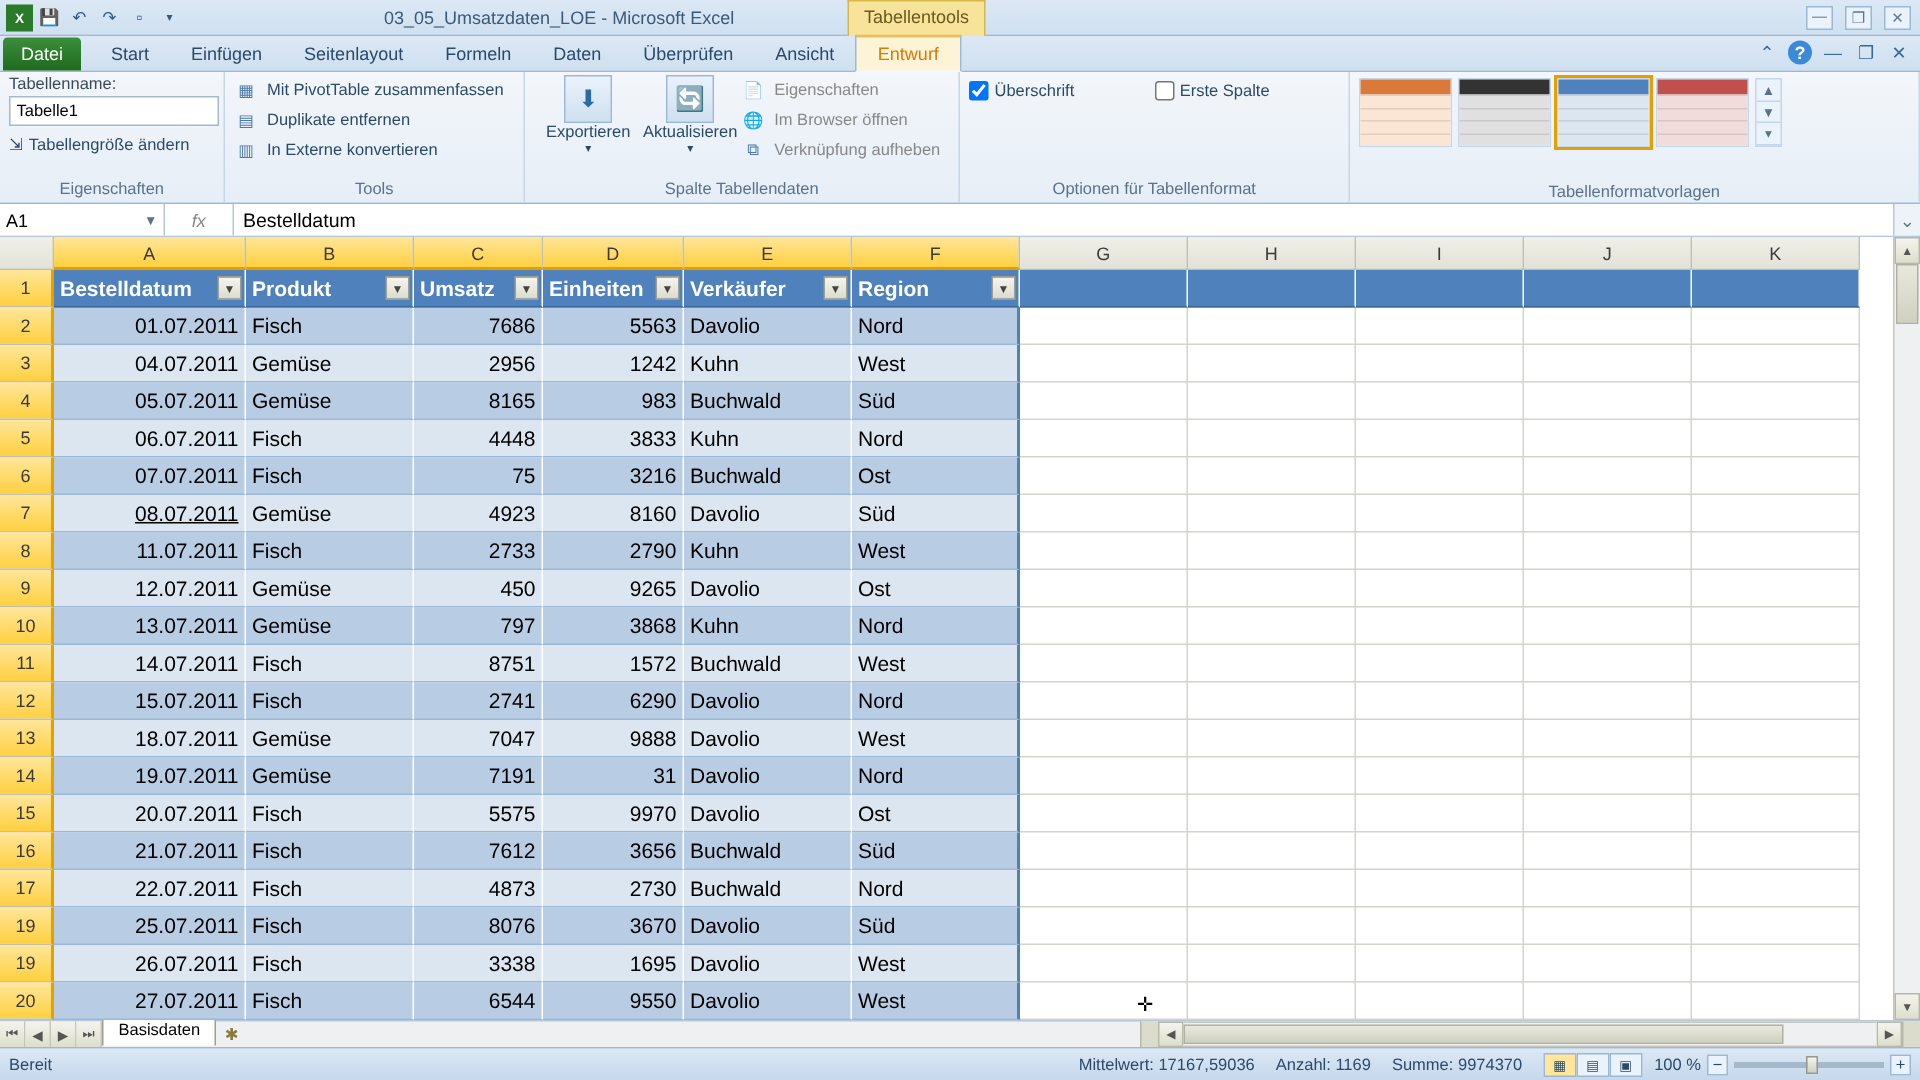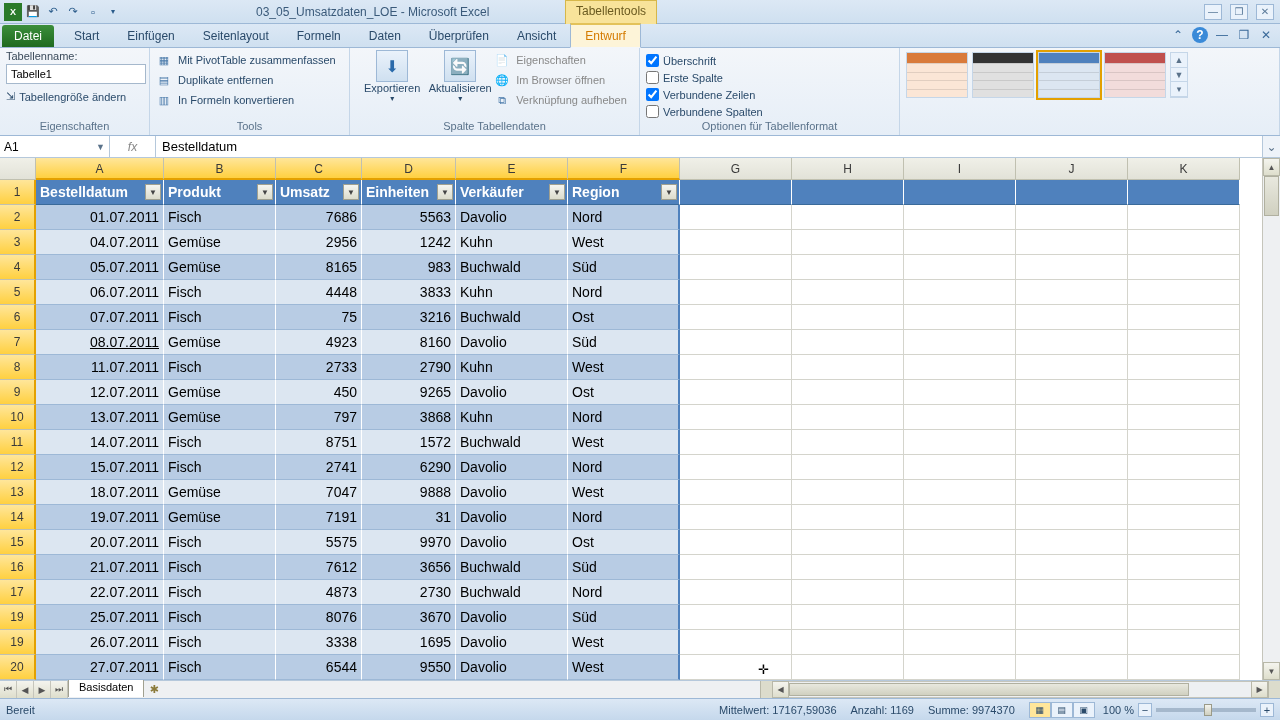--- a/index.html
+++ b/index.html
@@ -33,21 +33,21 @@
   .g1 input { width: 140px; height: 20px; border: 1px solid #a5b8cc; background: #fff; padding: 0 4px; font-size: 11px; margin: 2px 0 6px; }
   .g1 .resize { display: flex; align-items: center; gap: 4px; color: #2a4a6a; font-size: 11px; }
   .g2 { width: 200px; }
   .g2 .item, .g3 .item, .g4 .item { display: flex; align-items: center; gap: 6px; color: #2a4a6a; font-size: 11px; padding: 2px 0; }
   .g2 .icon, .g3 .icon, .g4 .icon { width: 16px; height: 16px; display: flex; align-items: center; justify-content: center; color: #4a7aaa; }
   .g3 { width: 140px; display: flex; flex-direction: column; align-items: center; }
   .g3 .bigbtns { display: flex; gap: 8px; }
   .bigbtn { display: flex; flex-direction: column; align-items: center; width: 60px; color: #2a4a6a; font-size: 11px; }
   .bigbtn .bicon { width: 32px; height: 32px; background: linear-gradient(#eaf2fb,#cfe0f0); border: 1px solid #9db8d6; display: flex; align-items: center; justify-content: center; color: #2a6aaa; font-size: 16px; }
   .g5 { width: 260px; padding-top: 4px; }
-  .g5 .row { display: flex; flex-direction: column; }
+  .g5 .row { display: flex; }
   .g5 label { display: flex; align-items: center; gap: 4px; width: 128px; font-size: 11px; color: #2a4a6a; padding: 2px 0; }
   .g5 input[type=checkbox] { width: 13px; height: 13px; }
   .g6 { flex: 1; padding: 4px 6px 0; }
   .styles { display: flex; gap: 4px; }
   .style-thumb { width: 62px; height: 46px; border: 1px solid #c5d6e8; background: #fff; display: flex; flex-direction: column; }
   .style-thumb .hdr { height: 10px; }
   .style-thumb .rows { flex: 1; display: flex; flex-direction: column; }
   .style-thumb .rows div { flex: 1; border-top: 1px solid rgba(0,0,0,0.1); }
   .styles-more { width: 18px; height: 46px; border: 1px solid #c5d6e8; background: #eaf2fb; display: flex; flex-direction: column; }
   .styles-more span { flex: 1; display: flex; align-items: center; justify-content: center; color: #5a728a; font-size: 9px; border-bottom: 1px solid #c5d6e8; }
@@ -167,21 +167,21 @@
     <div class="item">
         <span class="icon">▦</span>
         <span>Mit PivotTable zusammenfassen</span>
       </div>
     <div class="item">
         <span class="icon">▤</span>
         <span>Duplikate entfernen</span>
       </div>
     <div class="item">
         <span class="icon">▥</span>
-        <span>In Formeln konvertieren</span>
+        <span>In Externe konvertieren</span>
       </div>
     <div class="group-label">Tools</div>
   </div>
   <div class="group g3" style="width:290px;">
     <div style="display:flex; gap:4px; flex:1;">
       <div class="bigbtns">
         <div class="bigbtn">
             <div class="bicon">⬇</div>
             <span>Exportieren</span>
             <span style="font-size:8px;">▾</span>
@@ -213,30 +213,20 @@
     <div class="row">
       <label>
           <input type="checkbox" checked="" style="">
           <span>Überschrift</span>
         </label>
       <label>
           <input type="checkbox" style="">
           <span>Erste Spalte</span>
         </label>
     </div>
-    <div class="row">
-      <label>
-          <input type="checkbox" checked="" style="">
-          <span>Verbundene Zeilen</span>
-        </label>
-      <label>
-          <input type="checkbox" style="">
-          <span>Verbundene Spalten</span>
-        </label>
-    </div>
     <div class="group-label">Optionen für Tabellenformat</div>
   </div>
   <div class="group g6">
     <div class="styles">
       <div class="style-thumb">
           <div class="hdr" style="background:#d97a3a;"></div>
           <div class="rows" style="background:#fbe6d6;">
             <div></div>
             <div></div>
             <div></div>
@@ -269,20 +259,21 @@
             <div></div>
             <div></div>
           </div>
         </div>
       <div class="styles-more">
           <span>▲</span>
           <span>▼</span>
           <span>▾</span>
         </div>
     </div>
+    <div class="group-label">Tabellenformatvorlagen</div>
   </div>
 </div>
 
 <div class="fbar">
   <div class="namebox">
     <input value="A1" style="">
     <span class="dd">▼</span>
   </div>
   <div class="fxbtns">fx</div>
   <div class="formula">

